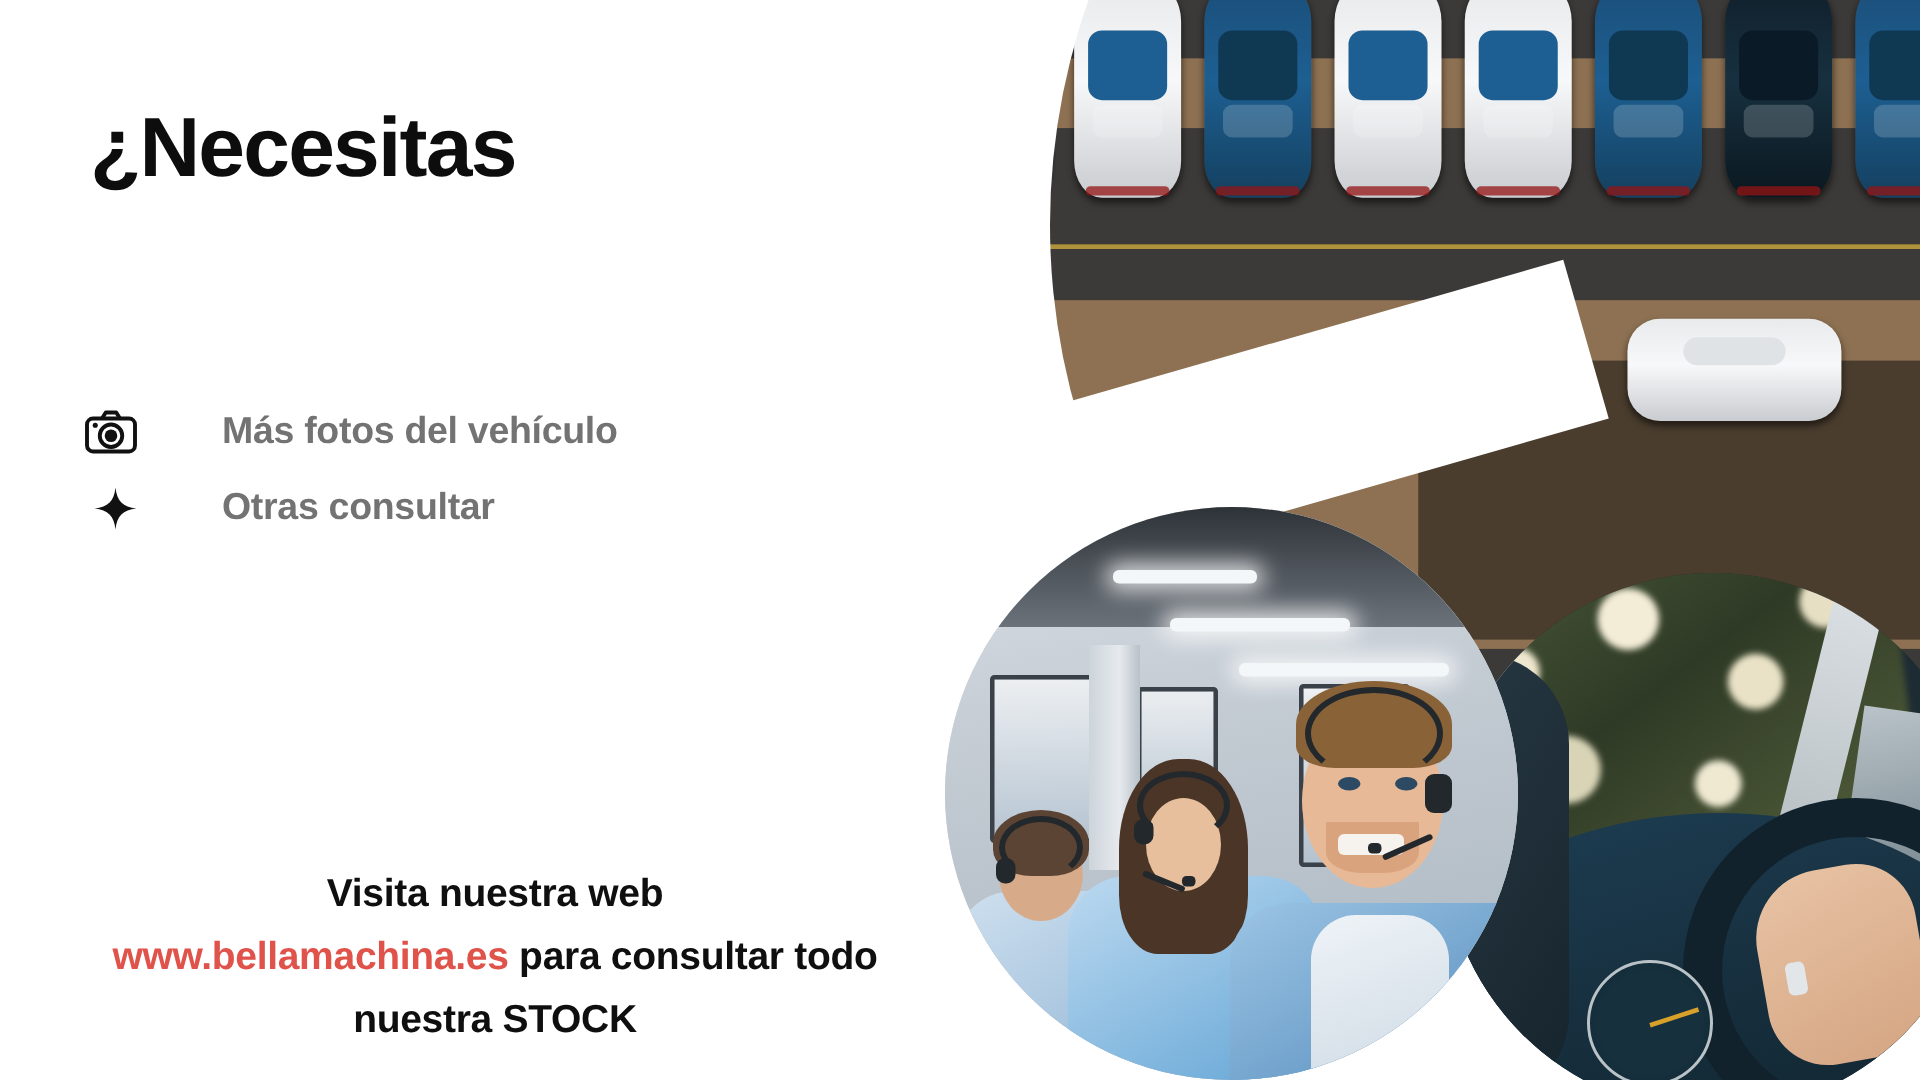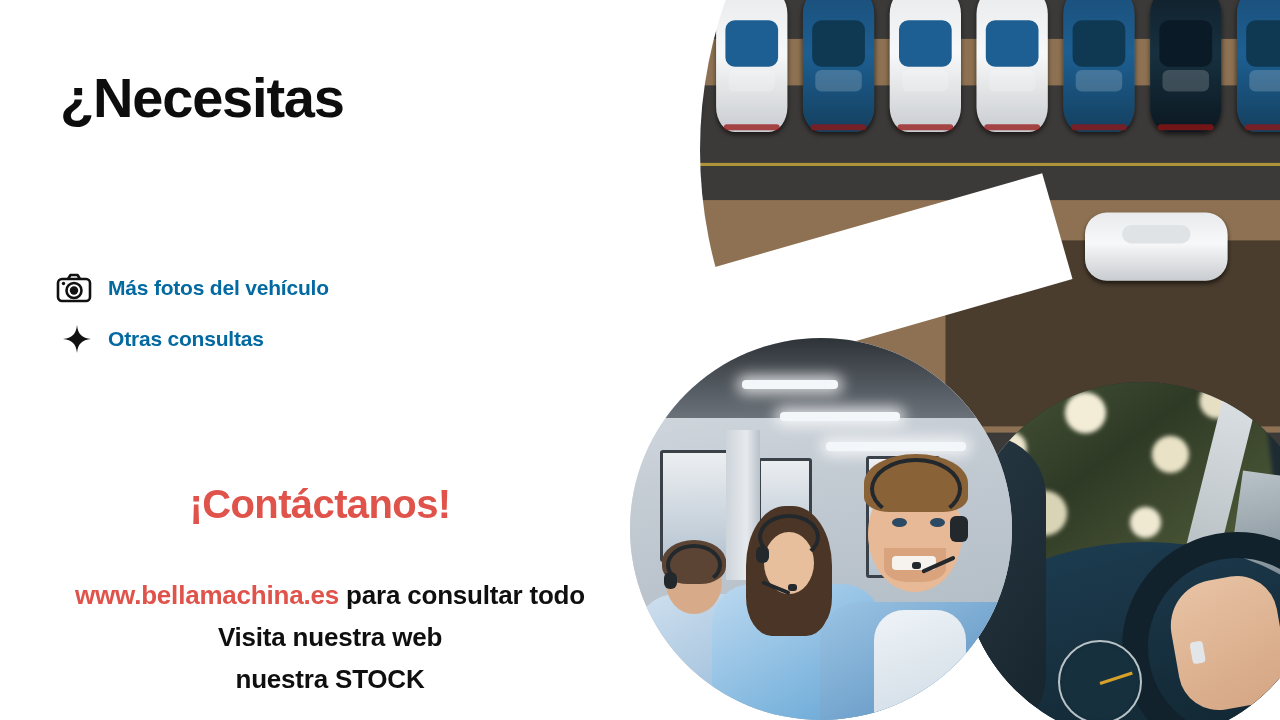--- a/index.html
+++ b/index.html
@@ -240,24 +240,25 @@
   }
   .feature .ficon {
     width:52px;
     min-width:52px;
     display:flex;
     align-items:center;
     justify-content:flex-start;
     color:#111111;
   }
   .feature .flabel {
-    font-size:21px;
+    font-size:25px;
     font-weight:bold;
-    color:#0369a1;
+    color:#737373;
     letter-spacing:-0.2px;
+    margin-left:40px;
   }
 
   .cta {
     position:absolute; left:0; top:470px;
     width:640px;
     text-align:center;
     font-size:40px;
     font-weight:bold;
     letter-spacing:-0.6px;
   }
@@ -429,29 +430,26 @@
       </li>
 
 
 
       <li class="feature">
         <span class="ficon" style="padding-left:6px;">
           <svg width="30" height="30" viewBox="0 0 30 30">
             <path d="M15 1 C15.9 10.1 19.9 14.1 29 15 C19.9 15.9 15.9 19.9 15 29 C14.1 19.9 10.1 15.9 1 15 C10.1 14.1 14.1 10.1 15 1 Z" fill="#111"></path>
           </svg>
         </span>
-        <span class="flabel">Otras consultas</span>
+        <span class="flabel">Otras consultar</span>
       </li>
 
     </ul>
 
-    <div class="cta">
-      <span style="color:#e0534b;">¡Contáctanos!</span>
-    </div>
 
     <div class="footer">
+      <span class="line">Visita nuestra web</span>
       <span class="line"><span class="url" style="color:#e0534b;">www.bellamachina.es</span><span> para consultar todo</span></span>
-      <span class="line">Visita nuestra web</span>
       <span class="line">nuestra STOCK</span>
     </div>
 
   </div>
 </div>
 
 </body></html>

